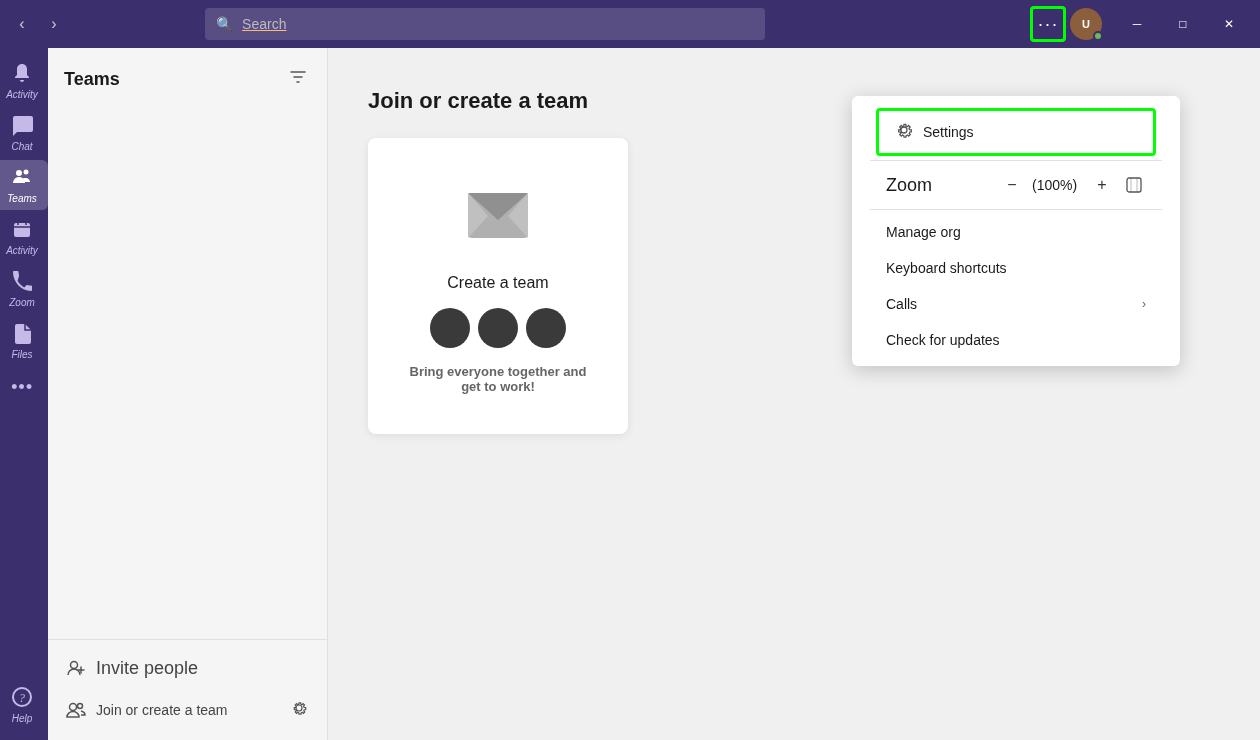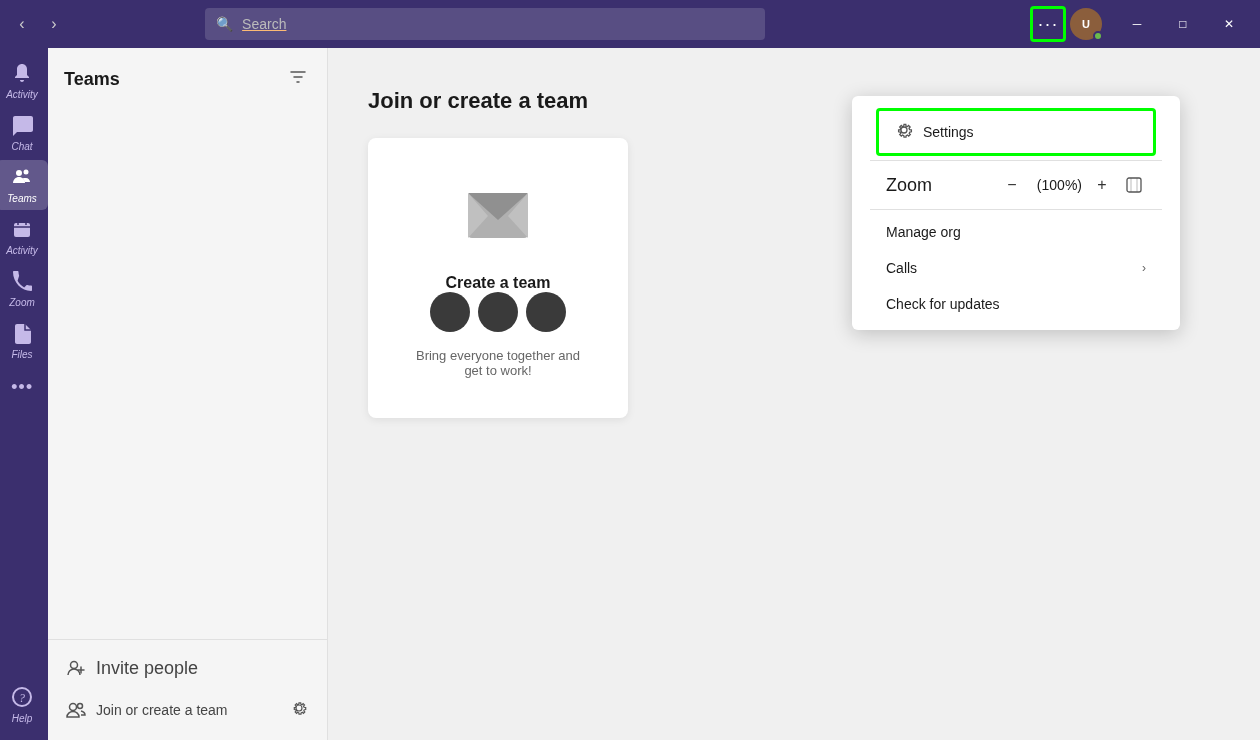--- a/index.html
+++ b/index.html
@@ -261,37 +261,39 @@
       flex-direction: column;
       align-items: center;
       box-shadow: 0 2px 8px rgba(0,0,0,0.08);
     }
     .card-icon {
       width: 80px; height: 80px;
       margin-bottom: 16px;
     }
     .card-title {
       font-size: 16px;
-      font-weight: 700;
+      font-weight: 400;
       color: #1a1a1a;
+      margin-bottom: 16px;
     }
     .card-avatars {
       display: flex;
       gap: 8px;
       margin-bottom: 16px;
     }
     .card-avatar {
       width: 40px; height: 40px;
       background: #3a3a3a;
       border-radius: 50%;
     }
     .card-desc {
       font-size: 13px;
       color: #666;
       text-align: center;
+      font-weight: bold;
     }
 
     
     .dropdown-menu {
       position: absolute;
       right: 80px;
       top: 48px;
       width: 328px;
       background: white;
       border-radius: 6px;
@@ -338,21 +340,21 @@
       cursor: pointer;
       font-size: 16px;
       color: #333;
       display: flex; align-items: center; justify-content: center;
       border-radius: 3px;
     }
     .zoom-value {
       font-size: 14px;
       color: #1a1a1a;
       min-width: 50px;
-      text-align: right;
+      text-align: left;
     }
     .zoom-fit-btn {
       width: 24px; height: 24px;
       background: transparent;
       border: none;
       cursor: pointer;
       color: #333;
       font-size: 14px;
       display: flex; align-items: center; justify-content: center;
       border-radius: 3px;
@@ -579,20 +581,23 @@
           </svg>
         </button>
       </div>
 
       <div class="divider"></div>
 
       <div class="menu-item">
         <span>Manage org</span>
       </div>
       <div class="menu-item">
+        <span>Keyboard shortcuts</span>
+      </div>
+      <div class="menu-item">
         <span>Calls</span>
         <span class="menu-item-chevron">›</span>
       </div>
       <div class="menu-item">
         <span>Check for updates</span>
       </div>
     </div>
   </div>
 
 </div>

